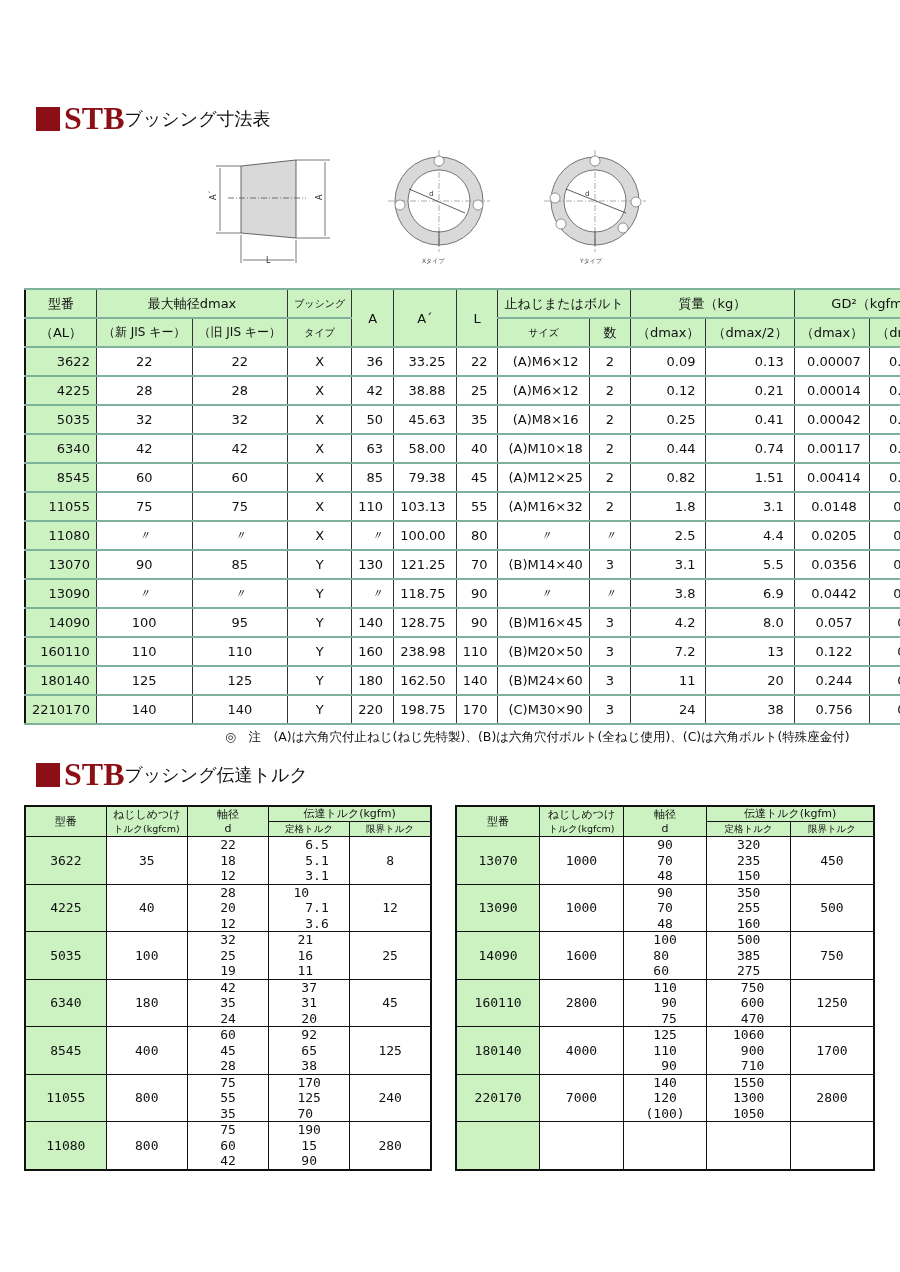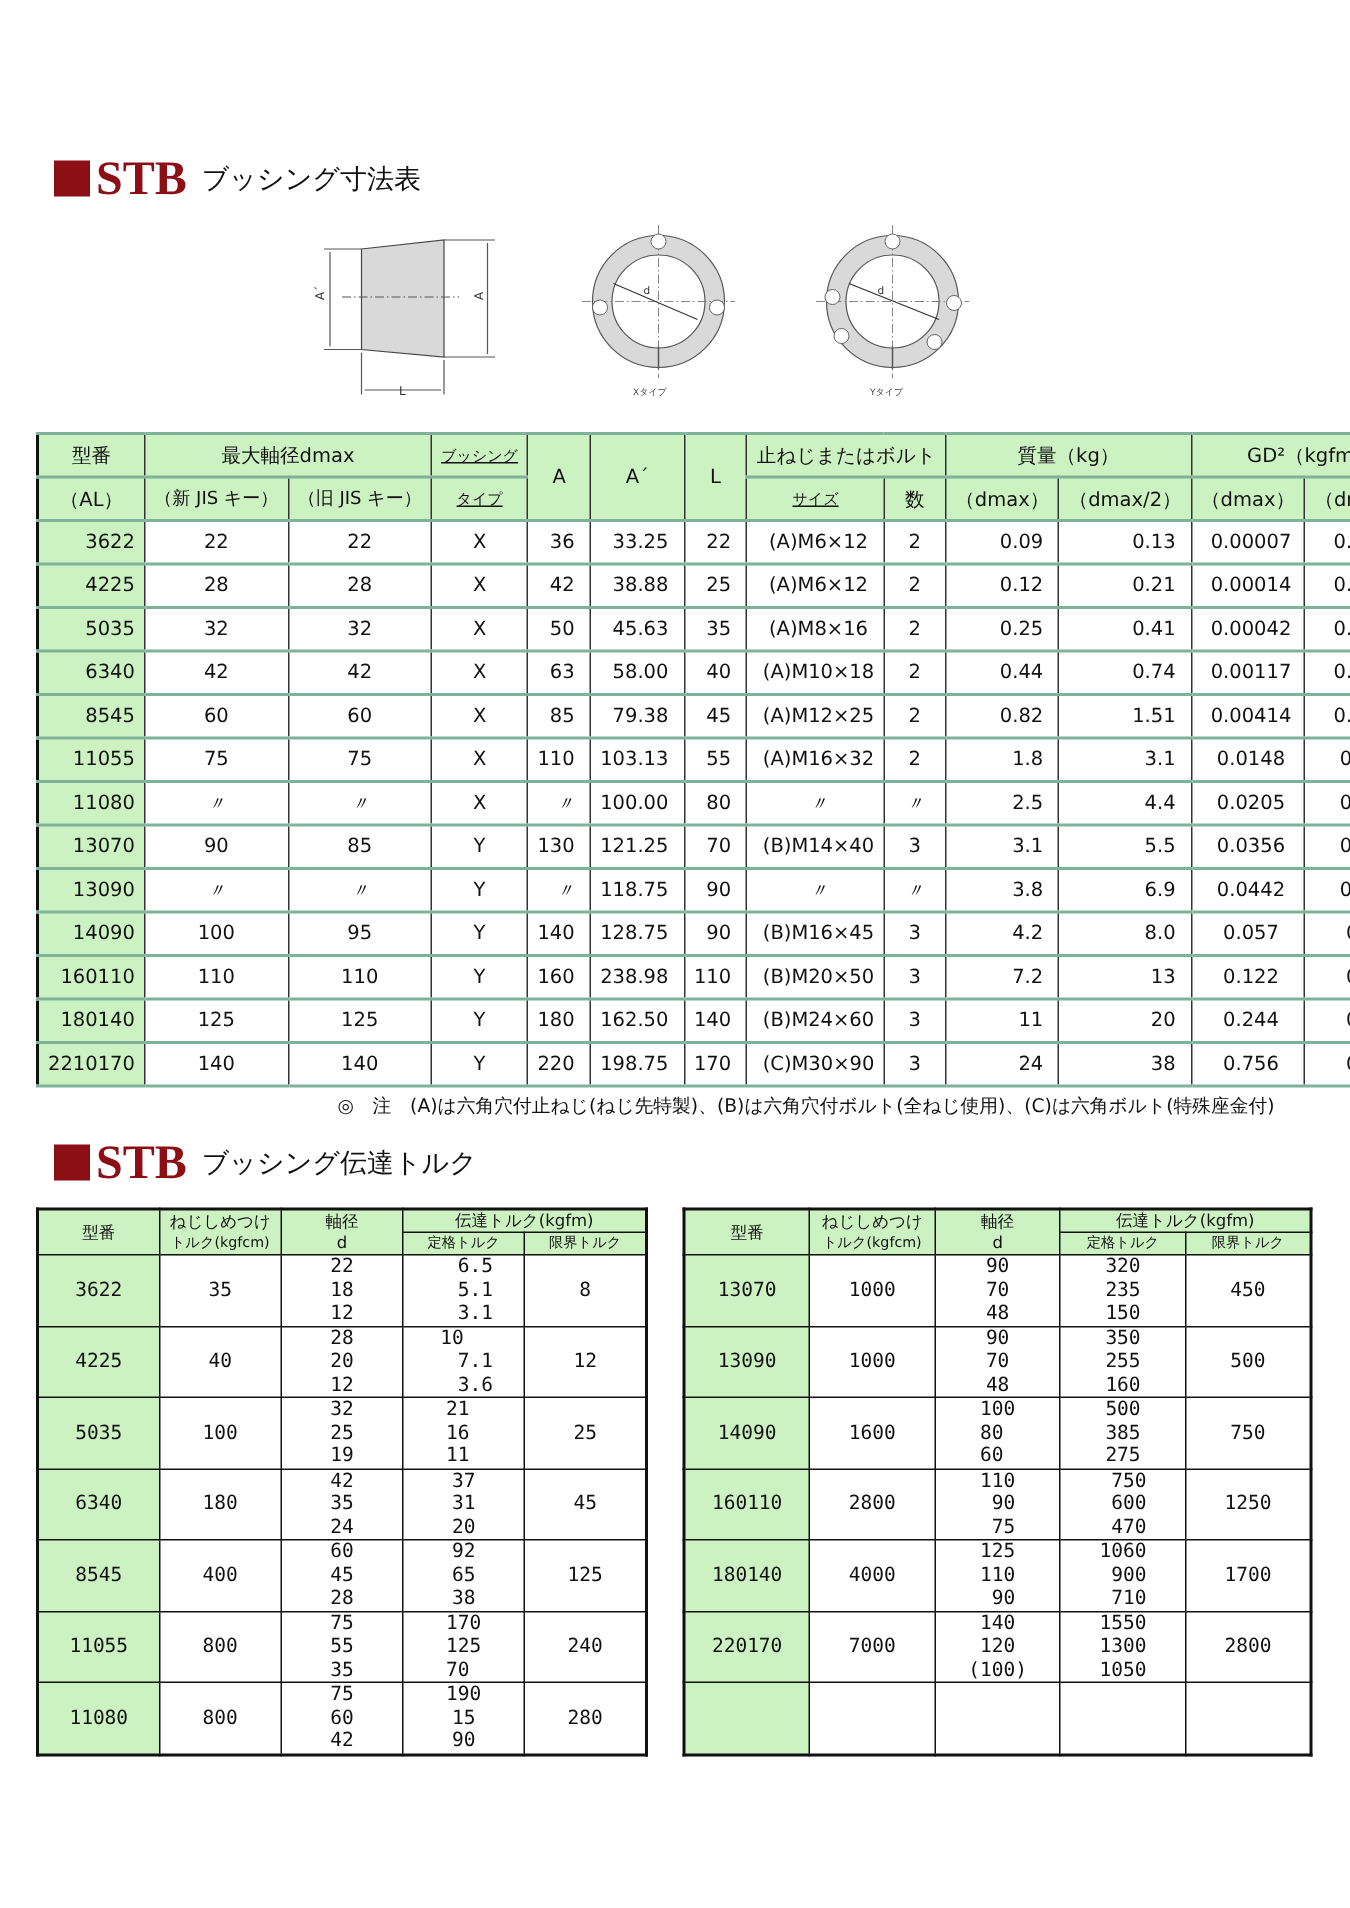--- a/index.html
+++ b/index.html
@@ -1,33 +1,33 @@
 <!DOCTYPE html>
 <html><head>
 <meta charset="utf-8">
 <style>
   html, body { margin:0; padding:0; background:#ffffff; }
   body { width:900px; height:1272px; position:relative; overflow:hidden;
          font-family:"DejaVu Sans","Liberation Sans",sans-serif; color:#111; }
   .section-title { position:absolute; left:36px; display:flex; align-items:center; }
   .title-square { width:24px; height:24px; background:#8b0f14; margin-right:4px; }
   .title-brand { font-family:"Liberation Serif","DejaVu Serif",serif; font-weight:bold;
-                 font-size:32px; color:#8b0f14; margin-right:10px; letter-spacing:0px; }
+                 font-size:32px; color:#8b0f14; margin-right:0; letter-spacing:0px; }
   .title-text { font-size:18px; color:#111; }
 
   
   .diagram { position:absolute; left:200px; top:145px; width:460px; height:125px; }
 
   
   table { border-collapse:collapse; position:absolute; }
   #dims { left:24px; top:288px; width:852px; border:2px solid #111; font-size:13px; }
   #dims td, #dims th { border:1px solid #333; border-top:2px solid #7fb29a; border-bottom:2px solid #7fb29a;
                        height:27px; padding:0 6px; font-weight:normal; white-space:nowrap; }
   #dims th { background:#ccf2c2; height:27px; text-align:center; font-size:13px; }
-  #dims th.small { font-size:10px;text-decoration:underline; }
+  #dims th.small { font-size:10px; }
   #dims td.model { background:#ccf2c2; text-align:right; }
   #dims td { text-align:center; }
   #dims td.r { text-align:right; padding-right:10px; }
   #dims td.l { text-align:center; padding-left:10px; }
   .ditto { font-style:italic; }
 
   .note { position:absolute; left:225px; top:729px; font-size:12.5px; color:#111; white-space:nowrap; }
 
   
   .tq { border:2px solid #111; font-size:12px; font-family:"DejaVu Sans Mono","Liberation Mono",monospace; }

